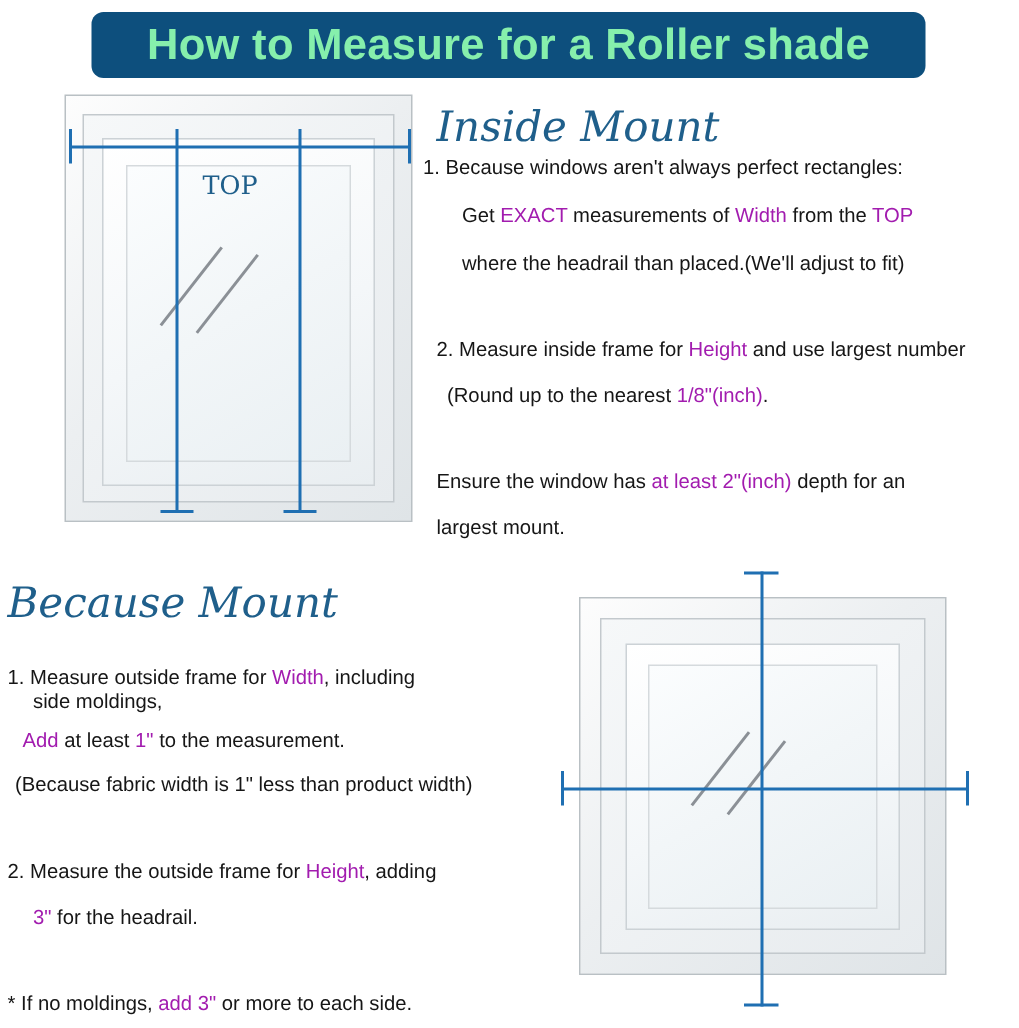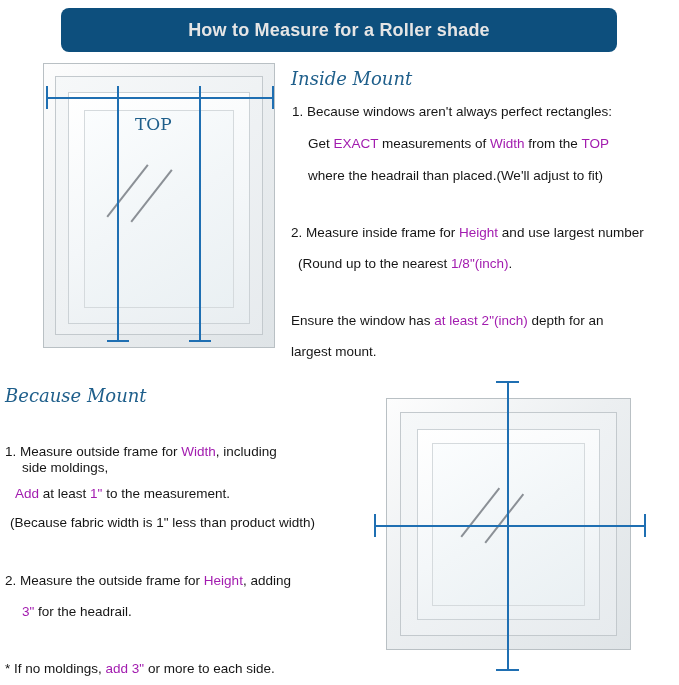--- a/index.html
+++ b/index.html
@@ -24,33 +24,33 @@
     width: 556px;
     height: 44px;
     background: #0d4f7d;
     border-radius: 8px;
     display: flex;
     align-items: center;
     justify-content: center;
     box-sizing: border-box;
   }
   .banner-title {
-    color: #e5e5e5;
-    font-size: 18px;
+    color: #86efac;
+    font-size: 29px;
     font-weight: bold;
     letter-spacing: 0.2px;
     white-space: nowrap;
   }
 
   
   .sect-head {
     position: absolute;
     font-family: "DejaVu Serif", serif;
     font-style: italic;
-    font-size: 18px;
+    font-size: 28px;
     color: #1f5f8b;
     white-space: nowrap;
   }
   .line {
     position: absolute;
     font-size: 13.5px;
     color: #161616;
     white-space: nowrap;
     line-height: 1.2;
   }
@@ -140,21 +140,21 @@
   <div class="mk-v" style="left:117px; top:86px; height:255px;"></div>
   <div class="mk-v" style="left:199px; top:86px; height:255px;"></div>
   <div class="cap-h" style="left:107px; top:340px; width:22px;"></div>
   <div class="cap-h" style="left:189px; top:340px; width:22px;"></div>
 
   <div class="top-label" style="left:135px; top:114px;">TOP</div>
 </div>
 
 <div class="sect-head" style="left:291px; top:68px;">Inside Mount</div>
 
-<div class="line" style="left:292px; top:104px;">
+<div class="line" style="left:282px; top:104px;">
   <span>1. Because windows aren't always perfect rectangles:</span>
 </div>
 
 <div class="line" style="left:308px; top:136px;">
   <span>Get </span><span class="hl-pink">EXACT</span><span> measurements of </span><span class="hl-pink">Width</span><span> from the </span><span class="hl-pink">TOP</span>
 </div>
 
 <div class="line" style="left:308px; top:168px;">
   <span>where the headrail than placed.(We'll adjust to fit)</span>
 </div>

